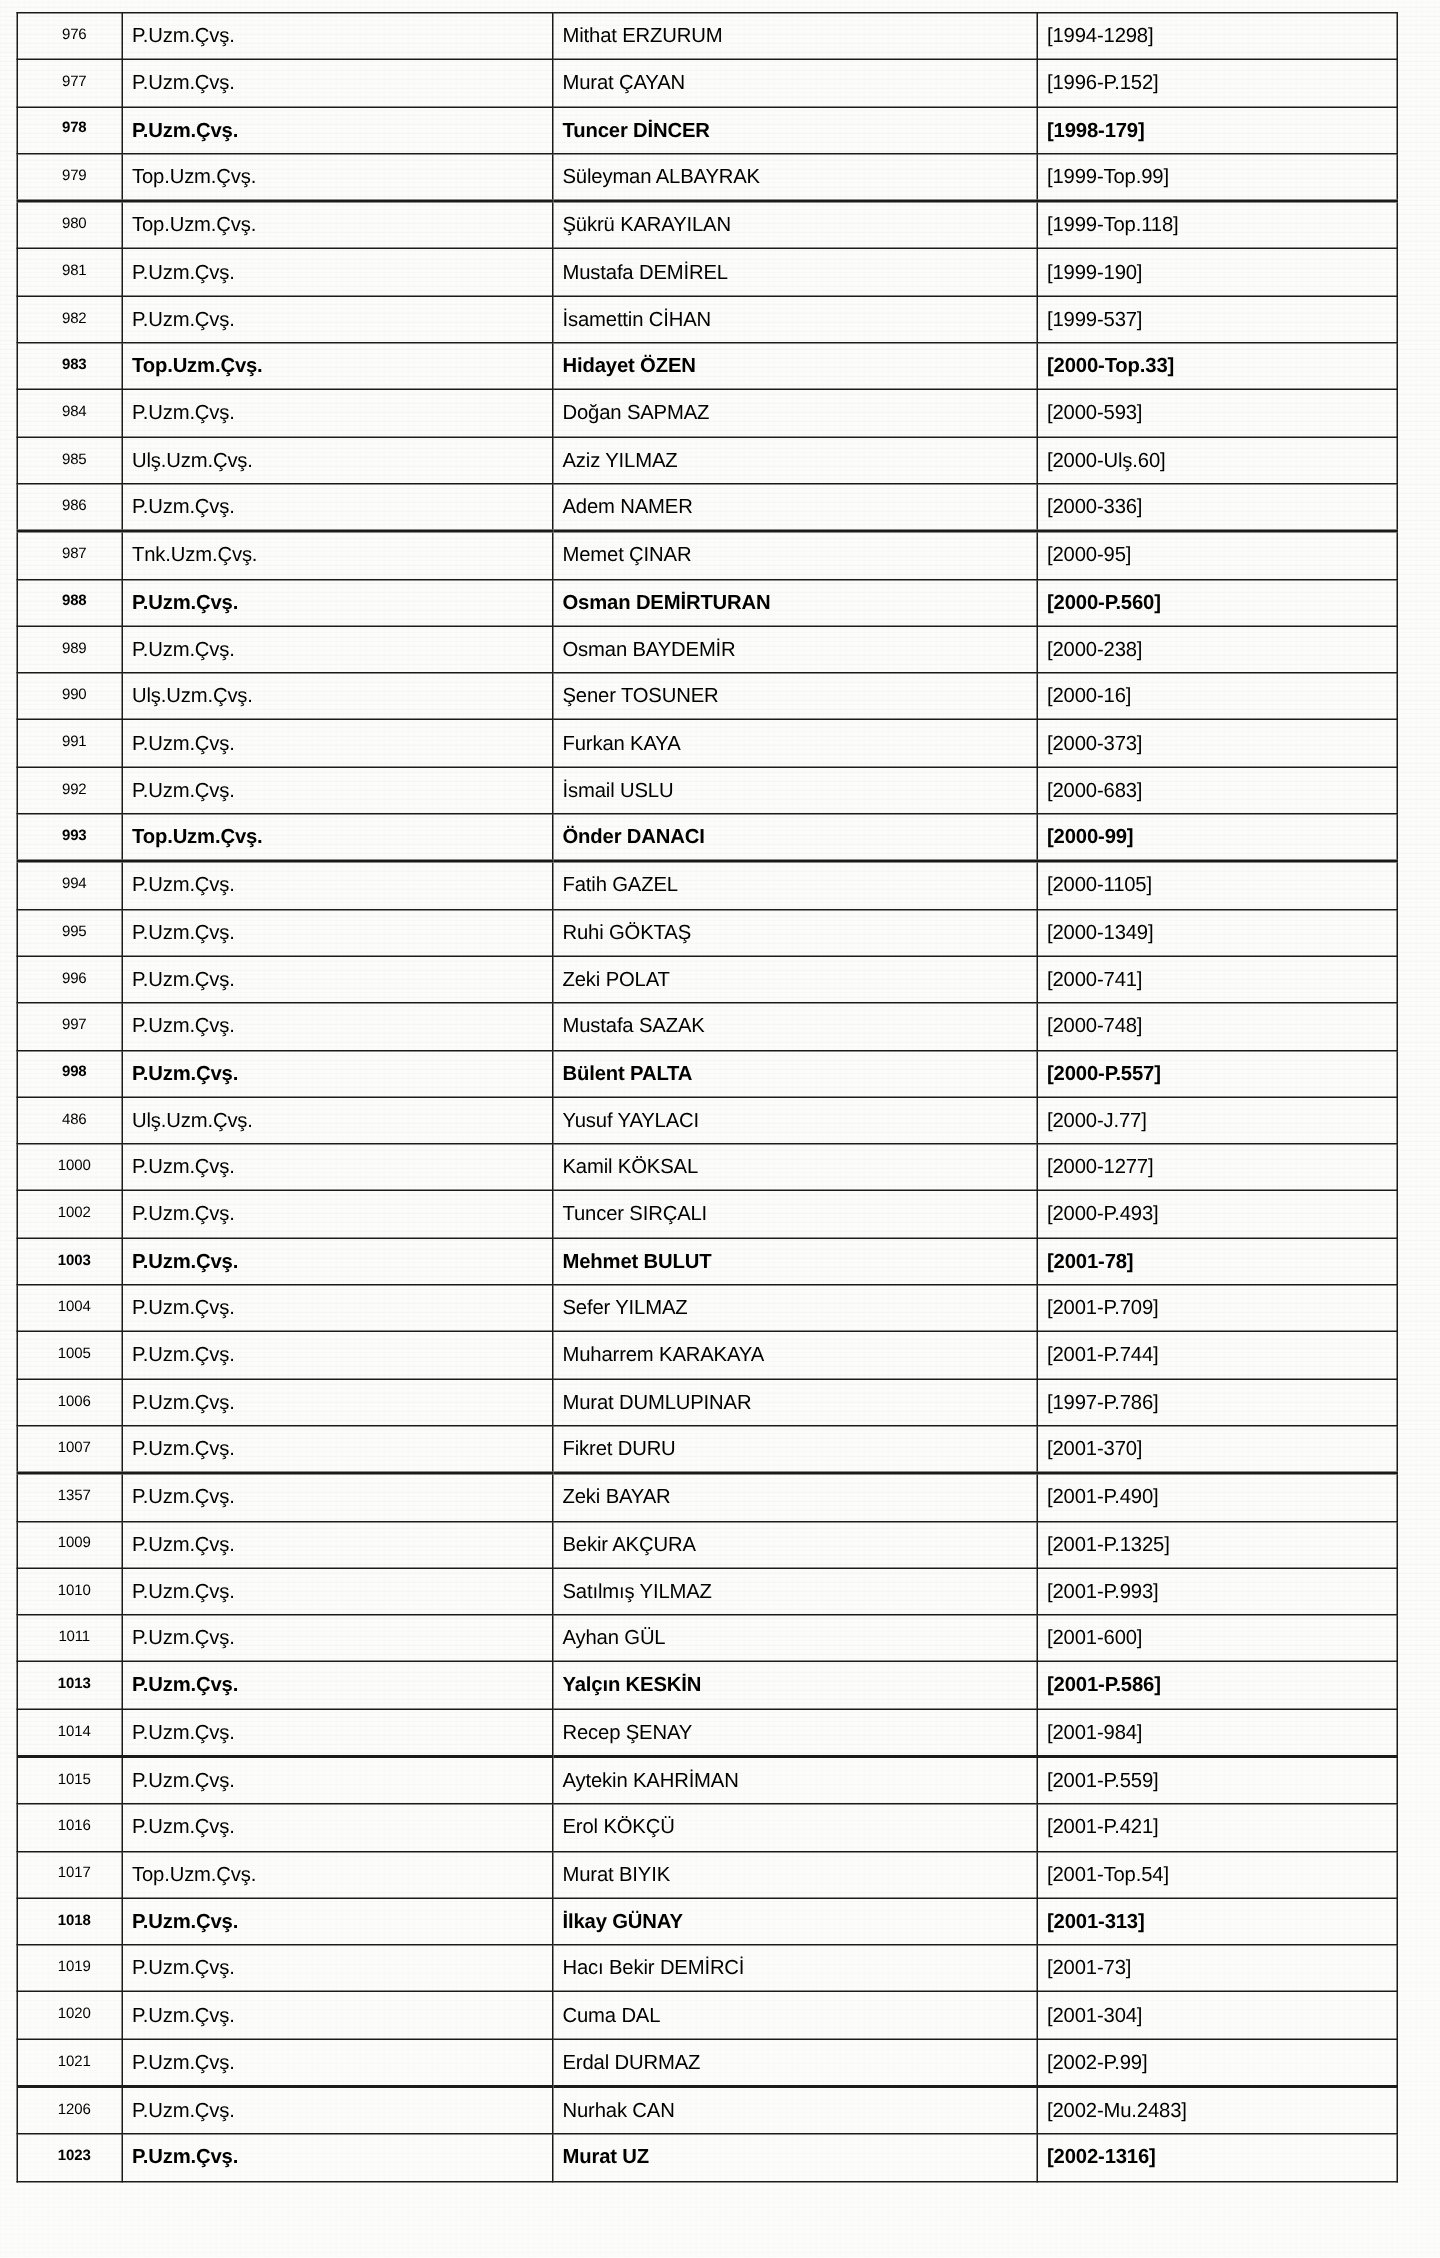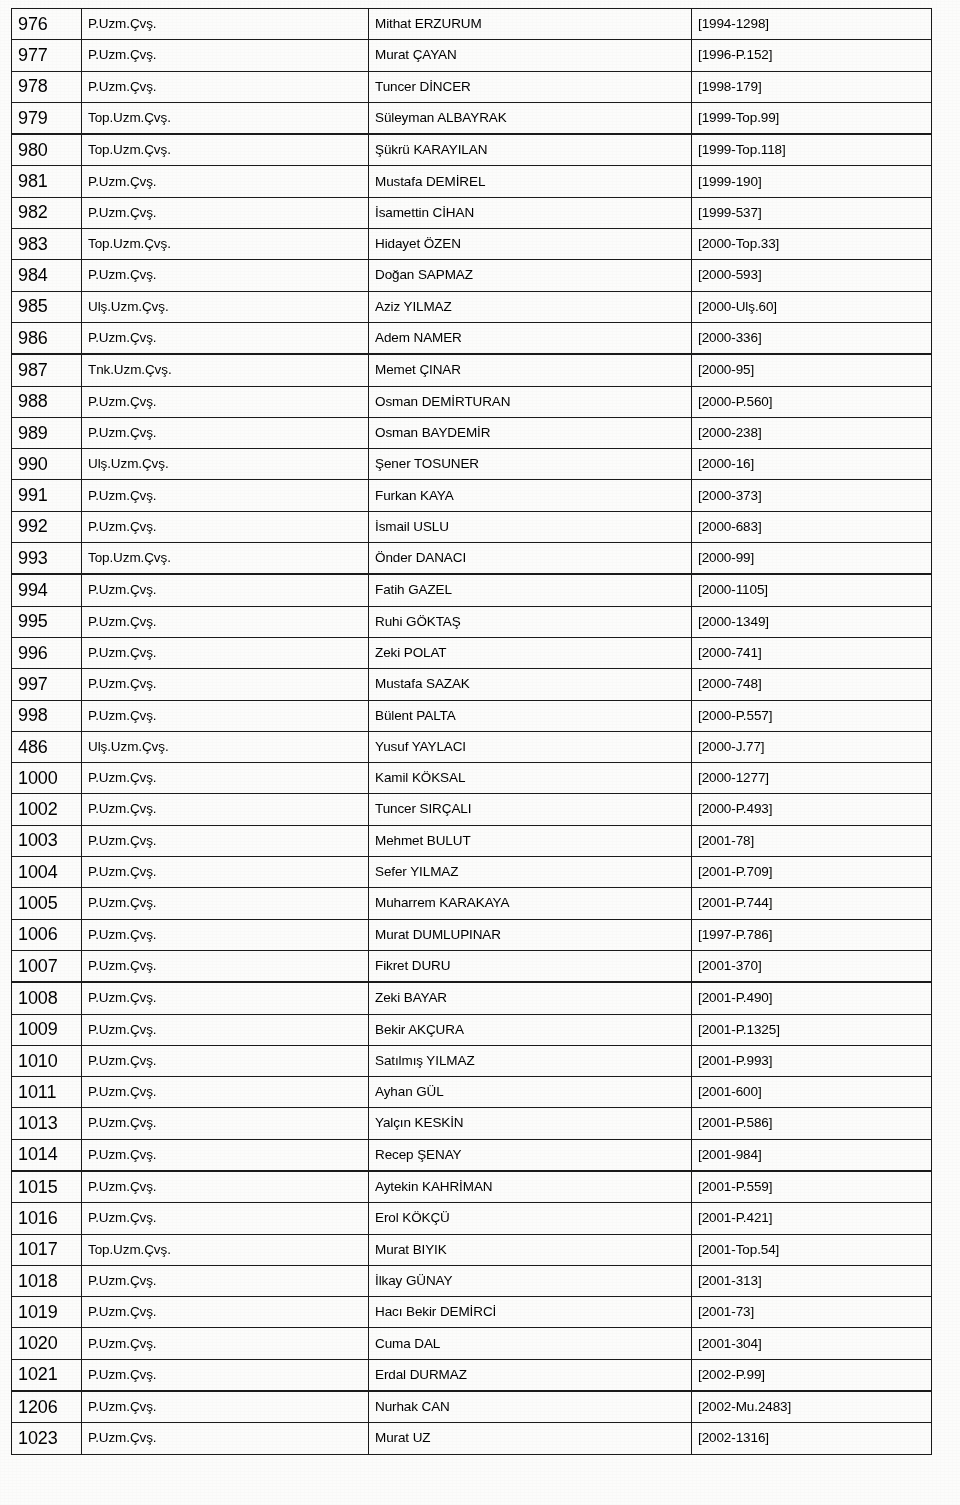--- a/index.html
+++ b/index.html
@@ -55,35 +55,35 @@
     border: 1.6px solid #1b1b1b;
     height: 30.3px;
     padding: 0 0 0 6px;
     vertical-align: middle;
     line-height: 1.05;
     white-space: nowrap;
     overflow: hidden;
     letter-spacing: -0.1px;
   }
   td.seq {
-    text-align: left;
+    text-align: center;
     padding-left: 0;
-    font-size: 18px;
+    font-size: 10px;
   }
   td.rank {
     padding-left: 7px;
   }
   td.name {
     padding-left: 7px;
   }
   td.reg {
     padding-left: 8px;
   }
   
-  tr.streak-light td { border-top-color: #4a4a4a; }
+  tr.streak-light td { border-top-color: #4a4a4a; font-weight: bold; }
   tr.streak-heavy td { border-top-width: 2.2px; }
 </style>
 </head>
 <body>
 
 <div class="page">
 
 <div class="table-wrap">
   <table class="reg-table">
     <colgroup>
@@ -273,21 +273,21 @@
             <td class="name">Murat DUMLUPINAR</td>
             <td class="reg">[1997-P.786]</td>
           </tr>
           <tr>
             <td class="seq">1007</td>
             <td class="rank">P.Uzm.Çvş.</td>
             <td class="name">Fikret DURU</td>
             <td class="reg">[2001-370]</td>
           </tr>
           <tr class="streak-heavy">
-            <td class="seq">1008</td>
+            <td class="seq">1357</td>
             <td class="rank">P.Uzm.Çvş.</td>
             <td class="name">Zeki BAYAR</td>
             <td class="reg">[2001-P.490]</td>
           </tr>
           <tr>
             <td class="seq">1009</td>
             <td class="rank">P.Uzm.Çvş.</td>
             <td class="name">Bekir AKÇURA</td>
             <td class="reg">[2001-P.1325]</td>
           </tr>

